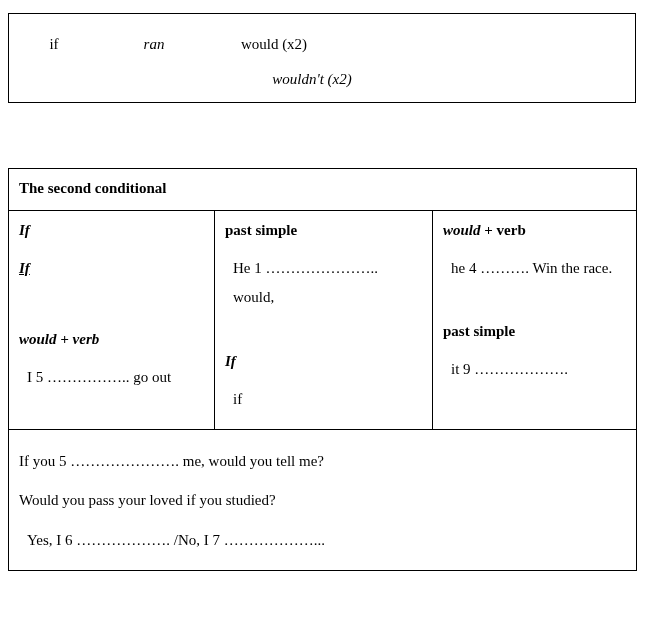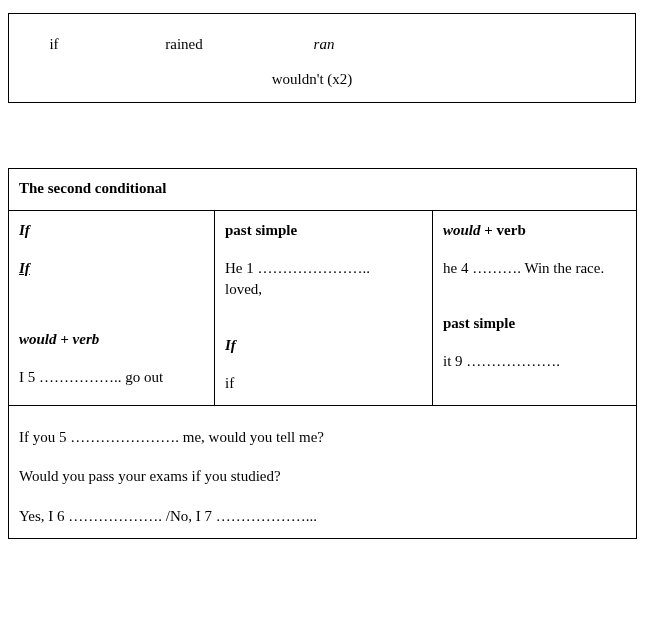--- a/index.html
+++ b/index.html
@@ -53,20 +53,21 @@
     position: absolute;
     left: 0;
     top: 57px;
     width: 100%;
     text-align: center;
     font-size: 15px;
   }
   .wb-wouldnt {
     display: inline-block;
     margin-left: -20px;
+    font-style: italic;
   }
 
   
   .maintable {
     position: absolute;
     left: 8px;
     top: 168px;
     width: 628px;
     border: 1px solid #000000;
     border-collapse: collapse;
@@ -93,46 +94,46 @@
   }
   .lbl-u {
     font-weight: bold;
     font-style: italic;
     text-decoration: underline;
   }
   .blk {
     margin: 0 0 16px 0;
   }
   .body-line {
-    margin: 0;
+    margin: 8px;
   }
   .gap-big {
     height: 34px;
   }
   .cell-inner {
     min-height: 148px;
     position: relative;
   }
   .qa-line {
     margin: 12px 0 18px 0;
   }
   .qa-line-last {
-    margin: 0;
+    margin: 8px;
   }
 </style>
 </head>
 <body>
 
 <div class="page">
 
   <div class="wordbank">
     <div class="wordbank-row1">
       <div class="wb-item wb-if">if</div>
-      <div class="wb-item wb-rained">rained</div>
       <div class="wb-item wb-ran">ran</div>
+      <div class="wb-item wb-would">would (x2)</div>
     </div>
     <div class="wordbank-row2">
       <span class="wb-wouldnt">wouldn't (x2)</span>
     </div>
   </div>
 
   <table class="maintable">
     <colgroup>
       <col class="col-a">
       <col class="col-b">
@@ -151,21 +152,21 @@
             <div class="gap-big"></div>
             <p class="blk lbl-it"><i>would</i> + verb</p>
             <p class="body-line">I 5 …………….. go out</p>
           </div>
         </td>
 
         <td>
           <div class="cell-inner">
             <p class="blk hdr-cell">past simple</p>
             <p class="body-line">He    1    …………………..</p>
-            <p class="blk body-line">loved,</p>
+            <p class="blk body-line">would,</p>
             <div class="gap-big"></div>
             <p class="blk lbl-it">If</p>
             <p class="body-line">if</p>
           </div>
         </td>
 
         <td>
           <div class="cell-inner">
             <p class="blk hdr-cell"><i>would</i> + verb</p>
             <p class="blk body-line">he 4 ………. Win the race.</p>
@@ -173,20 +174,20 @@
             <p class="blk hdr-cell">past simple</p>
             <p class="body-line">it 9 ……………….</p>
           </div>
         </td>
       </tr>
 
 
       <tr>
         <td colspan="3">
           <p class="qa-line">If you 5 …………………. me, would you tell me?</p>
-          <p class="qa-line">Would you pass your exams if you studied?</p>
+          <p class="qa-line">Would you pass your loved if you studied?</p>
           <p class="qa-line-last">Yes, I 6 ………………. /No, I 7 ………………...</p>
         </td>
       </tr>
     </tbody>
   </table>
 
 </div>
 
 </body></html>

